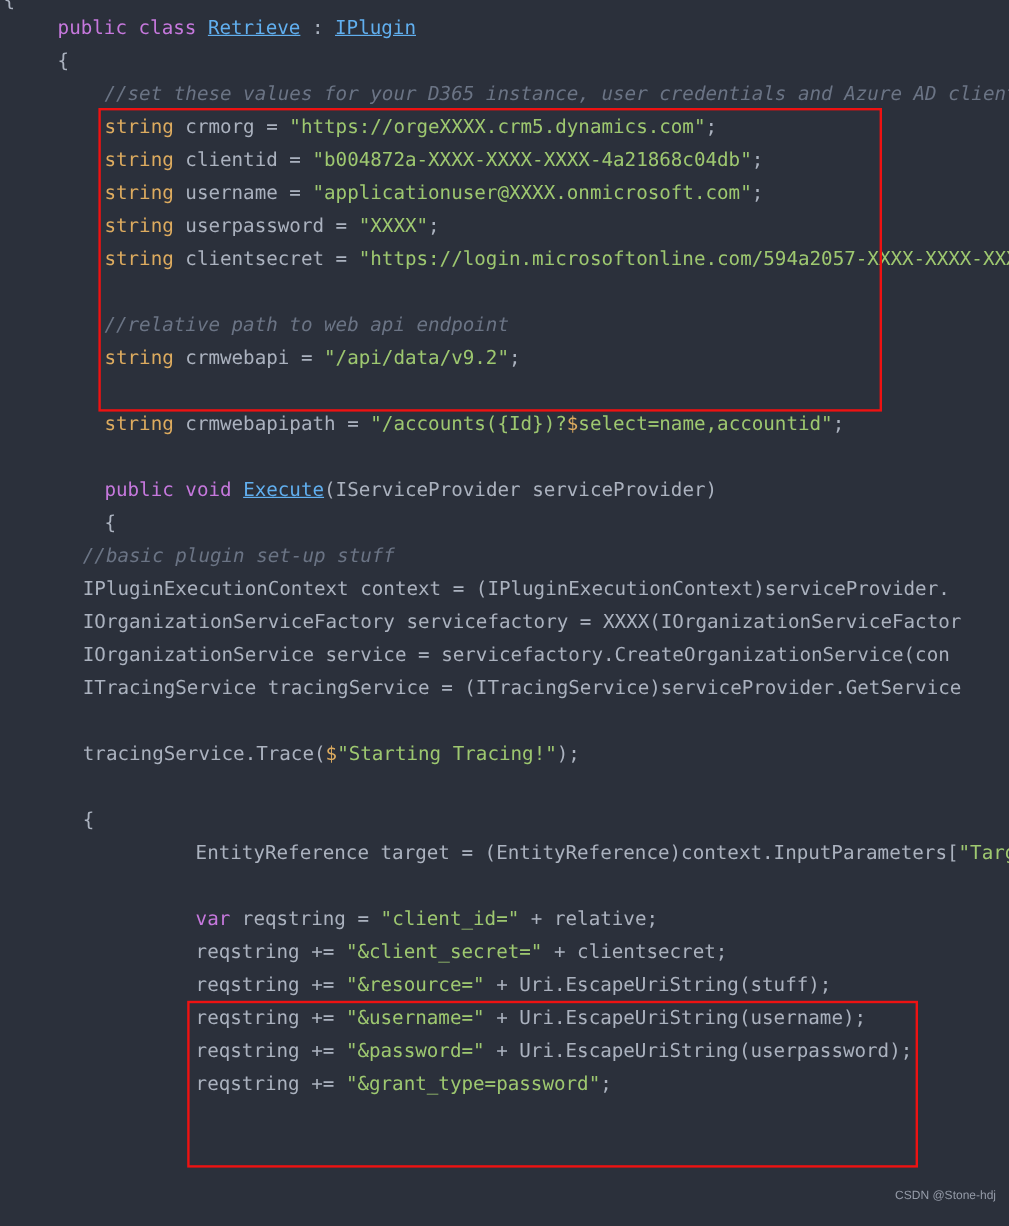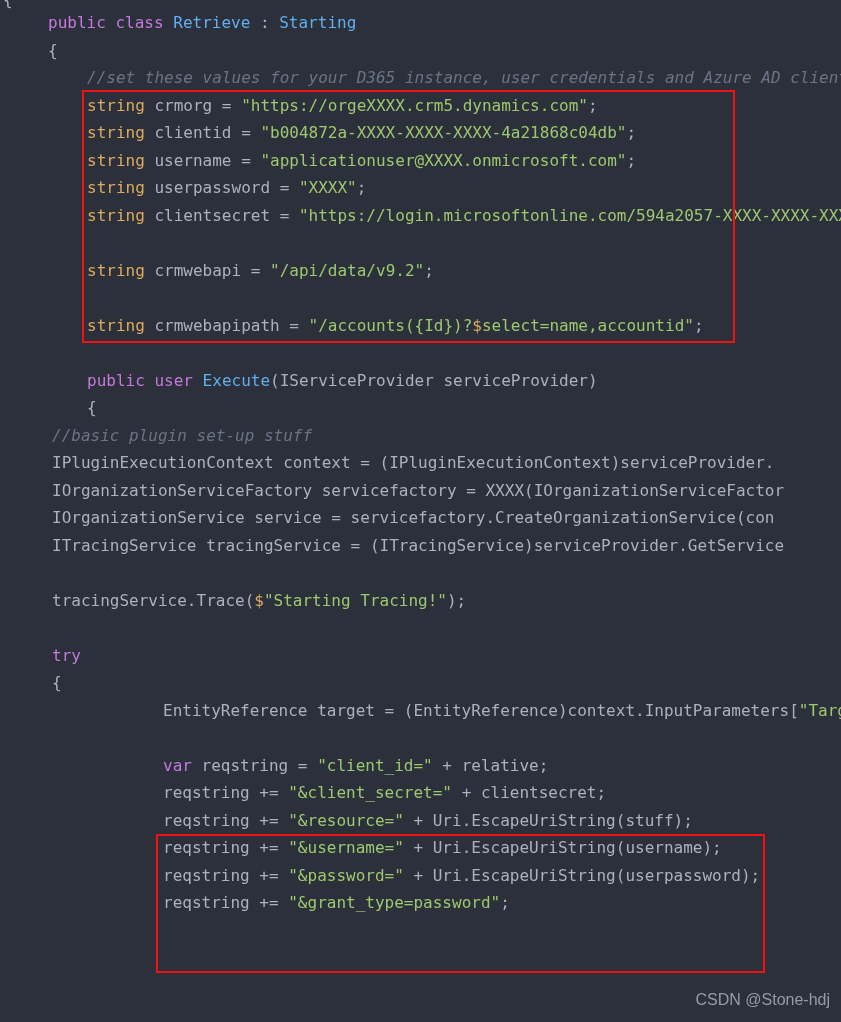--- a/index.html
+++ b/index.html
@@ -13,70 +13,70 @@
     font-family:"DejaVu Sans Mono", monospace;
   }
   #code{
     position:absolute;left:0;top:0;width:841px;height:1022px;
     padding-top:9px;box-sizing:border-box;
     font-size:16px;line-height:27.5px;color:var(--fg);
   }
   .line{height:27.5px;white-space:pre;overflow:hidden;}
   .ind1{padding-left:48px;}
   .ind2{padding-left:87px;}
-  .ind3{padding-left:52px;}
+  .ind3{padding-left:69px;}
   .ind4{padding-left:163px;}
   .tok-kw{color:var(--kw);}
-  .tok-type{color:var(--type);}
+  .tok-type{color:var(--type);text-decoration:underline;}
   .tok-str{color:var(--str);}
   .tok-strkw{color:var(--strkw);}
   .tok-cmt{color:var(--cmt);font-style:italic;}
   .tok-txt{color:var(--fg);}
   #clipped-brace{
     position:absolute;left:3px;top:-14px;color:var(--fg);
     font-size:16px;line-height:27.5px;
   }
   .hl-box{position:absolute;border:2px solid var(--red);box-sizing:border-box;}
   #hl-box-1{left:82px;top:90px;width:653px;height:253px;}
   #hl-box-2{left:156px;top:834px;width:609px;height:139px;}
   #watermark{
     position:absolute;right:11px;top:991px;
-    font-family:"Liberation Sans", sans-serif;font-size:16px;color:var(--wm);
+    font-family:"Liberation Sans", sans-serif;font-size:10px;color:var(--wm);
   }
 </style>
 </head>
 <body>
 
 <div id="clipped-brace">{</div>
 
 <div id="code">
-    <div class="line ind1"><span class="tok-kw">public</span><span class="tok-txt"> </span><span class="tok-kw">class</span><span class="tok-txt"> </span><span class="tok-type">Retrieve</span><span class="tok-txt"> : </span><span class="tok-type">Starting</span></div>
+    <div class="line ind1"><span class="tok-kw">public</span><span class="tok-txt"> </span><span class="tok-kw">class</span><span class="tok-txt"> </span><span class="tok-type">Retrieve</span><span class="tok-txt"> : </span><span class="tok-type">IPlugin</span></div>
     <div class="line ind1"><span class="tok-txt">{</span></div>
     <div class="line ind2"><span class="tok-cmt">//set these values for your D365 instance, user credentials and Azure AD client</span></div>
     <div class="line ind2"><span class="tok-strkw">string</span><span class="tok-txt"> crmorg = </span><span class="tok-str">"https://orgeXXXX.crm5.dynamics.com"</span><span class="tok-txt">;</span></div>
     <div class="line ind2"><span class="tok-strkw">string</span><span class="tok-txt"> clientid = </span><span class="tok-str">"b004872a-XXXX-XXXX-XXXX-4a21868c04db"</span><span class="tok-txt">;</span></div>
     <div class="line ind2"><span class="tok-strkw">string</span><span class="tok-txt"> username = </span><span class="tok-str">"applicationuser@XXXX.onmicrosoft.com"</span><span class="tok-txt">;</span></div>
     <div class="line ind2"><span class="tok-strkw">string</span><span class="tok-txt"> userpassword = </span><span class="tok-str">"XXXX"</span><span class="tok-txt">;</span></div>
     <div class="line ind2"><span class="tok-strkw">string</span><span class="tok-txt"> clientsecret = </span><span class="tok-str">"https://login.microsoftonline.com/594a2057-XXXX-XXXX-XXX</span></div>
     <div class="line ind2"></div>
+    <div class="line ind2"><span class="tok-cmt">//relative path to web api endpoint</span></div>
     <div class="line ind2"><span class="tok-strkw">string</span><span class="tok-txt"> crmwebapi = </span><span class="tok-str">"/api/data/v9.2"</span><span class="tok-txt">;</span></div>
     <div class="line ind2"></div>
     <div class="line ind2"><span class="tok-strkw">string</span><span class="tok-txt"> crmwebapipath = </span><span class="tok-str">"/accounts({Id})?</span><span class="tok-strkw">$</span><span class="tok-str">select=name,accountid"</span><span class="tok-txt">;</span></div>
     <div class="line ind2"></div>
-    <div class="line ind2"><span class="tok-kw">public</span><span class="tok-txt"> </span><span class="tok-kw">user</span><span class="tok-txt"> </span><span class="tok-type">Execute</span><span class="tok-txt">(IServiceProvider serviceProvider)</span></div>
+    <div class="line ind2"><span class="tok-kw">public</span><span class="tok-txt"> </span><span class="tok-kw">void</span><span class="tok-txt"> </span><span class="tok-type">Execute</span><span class="tok-txt">(IServiceProvider serviceProvider)</span></div>
     <div class="line ind2"><span class="tok-txt">{</span></div>
     <div class="line ind3"><span class="tok-cmt">//basic plugin set-up stuff</span></div>
     <div class="line ind3"><span class="tok-txt">IPluginExecutionContext context = (IPluginExecutionContext)serviceProvider.</span></div>
     <div class="line ind3"><span class="tok-txt">IOrganizationServiceFactory servicefactory = XXXX(IOrganizationServiceFactor</span></div>
     <div class="line ind3"><span class="tok-txt">IOrganizationService service = servicefactory.CreateOrganizationService(con</span></div>
     <div class="line ind3"><span class="tok-txt">ITracingService tracingService = (ITracingService)serviceProvider.GetService</span></div>
     <div class="line ind3"></div>
     <div class="line ind3"><span class="tok-txt">tracingService.Trace(</span><span class="tok-strkw">$</span><span class="tok-str">"Starting Tracing!"</span><span class="tok-txt">);</span></div>
     <div class="line ind3"></div>
-    <div class="line ind3"><span class="tok-kw">try</span></div>
     <div class="line ind3"><span class="tok-txt">{</span></div>
     <div class="line ind4"><span class="tok-txt">EntityReference target = (EntityReference)context.InputParameters[</span><span class="tok-str">"Targe</span></div>
     <div class="line ind4"></div>
     <div class="line ind4"><span class="tok-kw">var</span><span class="tok-txt"> reqstring = </span><span class="tok-str">"client_id="</span><span class="tok-txt"> + relative;</span></div>
     <div class="line ind4"><span class="tok-txt">reqstring += </span><span class="tok-str">"&amp;client_secret="</span><span class="tok-txt"> + clientsecret;</span></div>
     <div class="line ind4"><span class="tok-txt">reqstring += </span><span class="tok-str">"&amp;resource="</span><span class="tok-txt"> + Uri.EscapeUriString(stuff);</span></div>
     <div class="line ind4"><span class="tok-txt">reqstring += </span><span class="tok-str">"&amp;username="</span><span class="tok-txt"> + Uri.EscapeUriString(username);</span></div>
     <div class="line ind4"><span class="tok-txt">reqstring += </span><span class="tok-str">"&amp;password="</span><span class="tok-txt"> + Uri.EscapeUriString(userpassword);</span></div>
     <div class="line ind4"><span class="tok-txt">reqstring += </span><span class="tok-str">"&amp;grant_type=password"</span><span class="tok-txt">;</span></div>
   </div>

